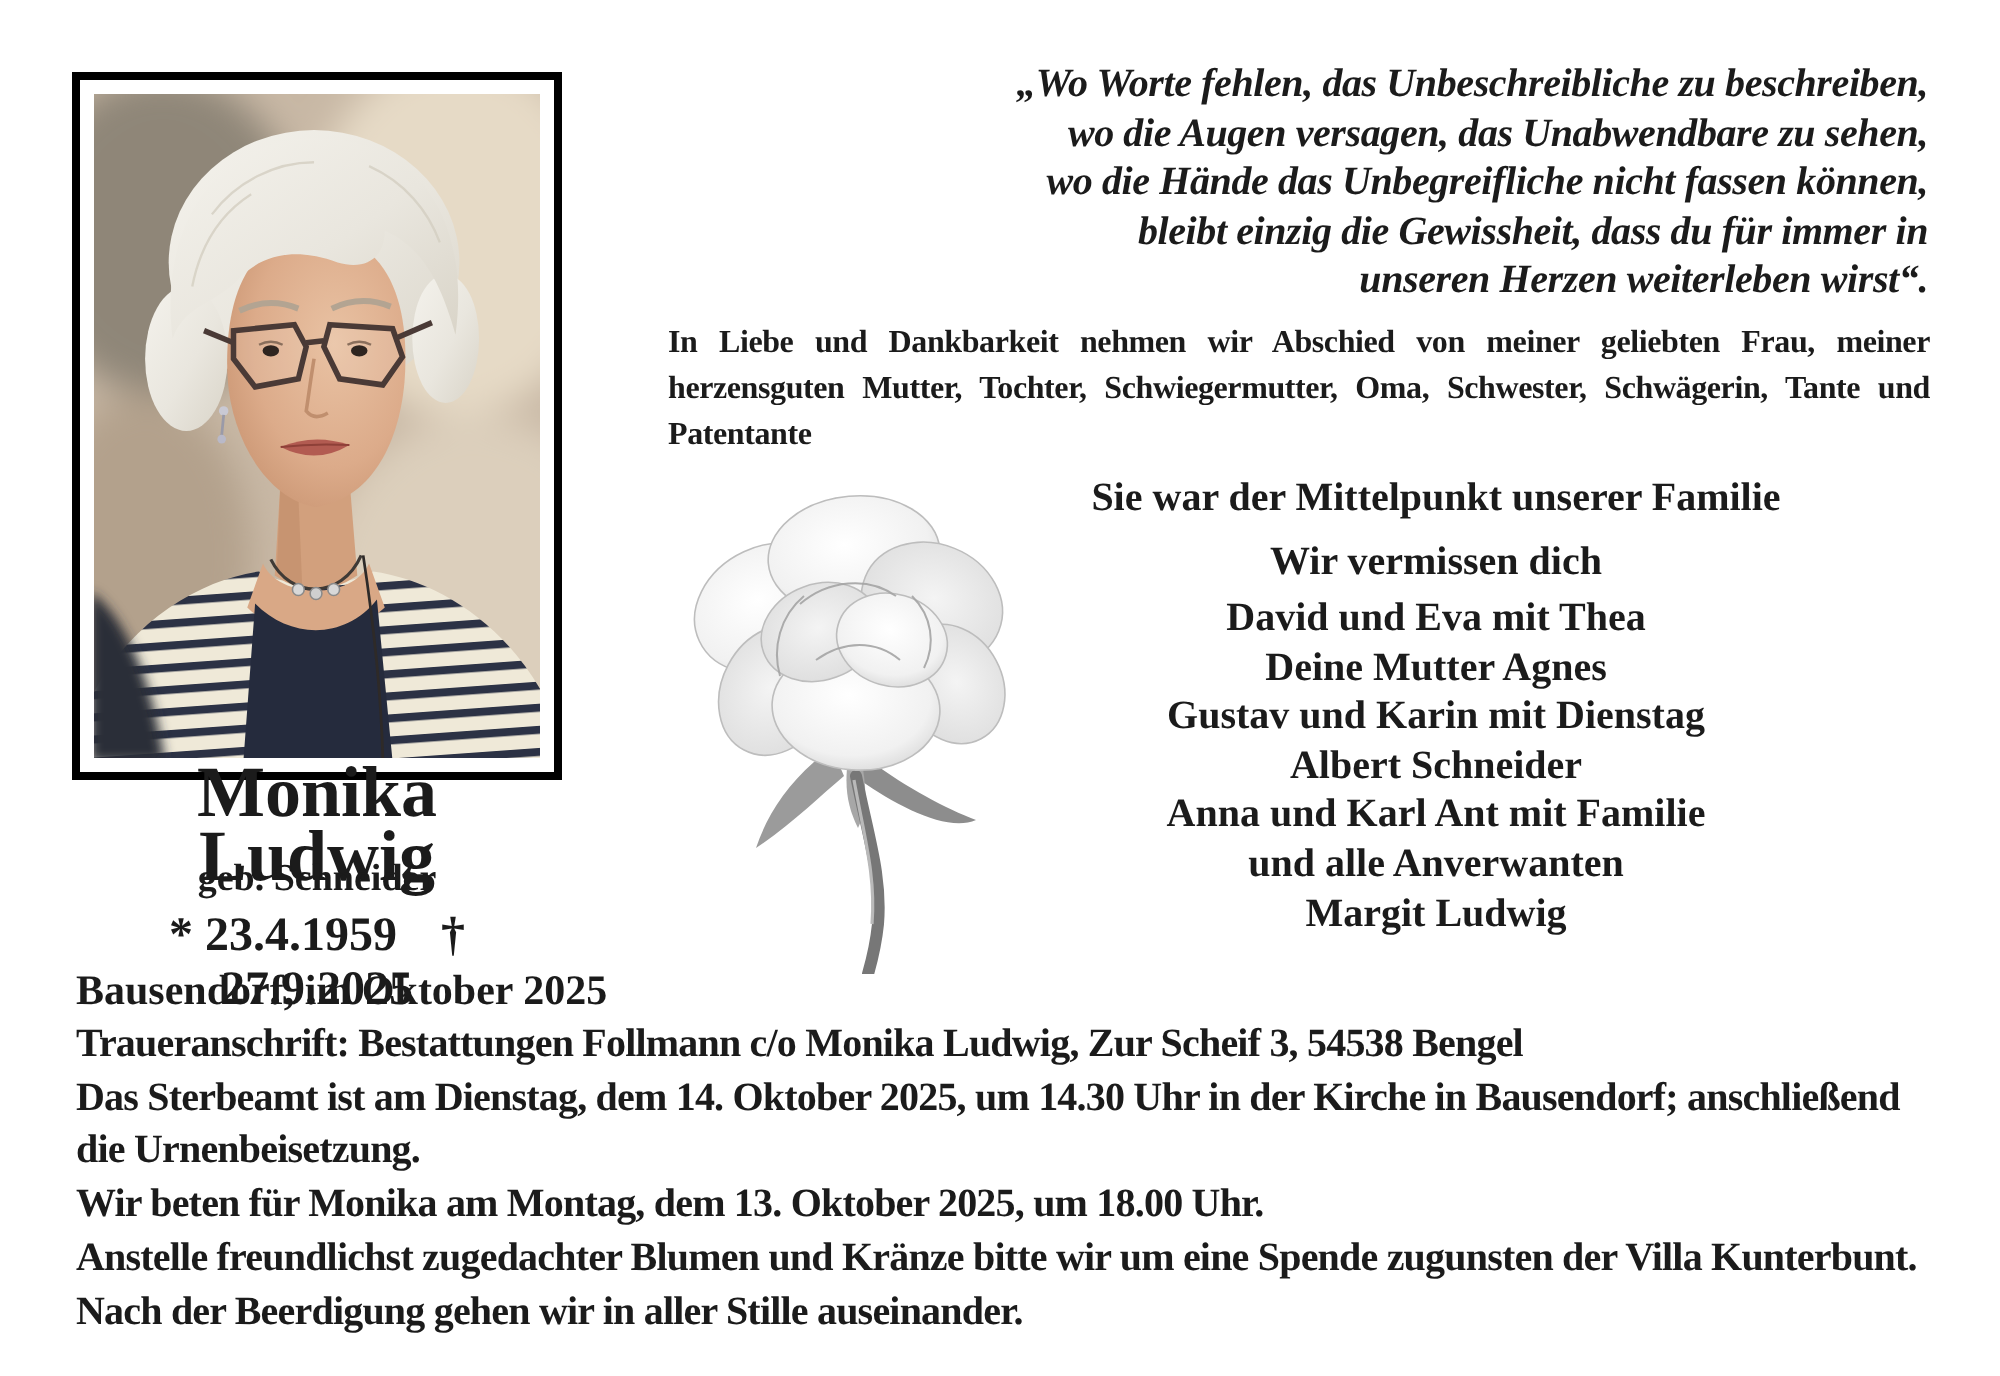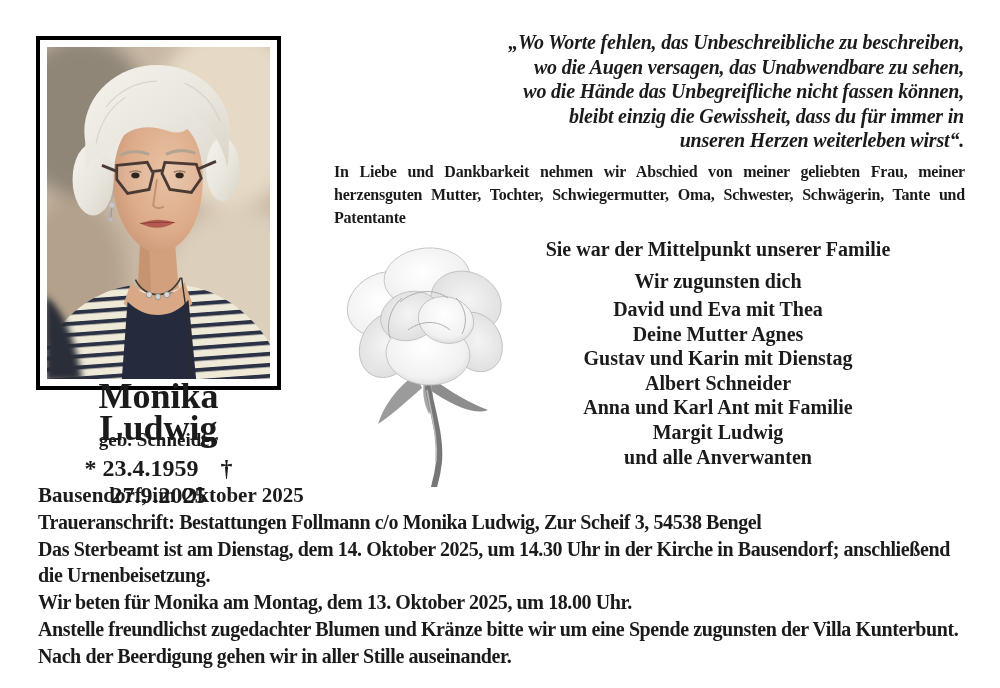--- a/index.html
+++ b/index.html
@@ -146,30 +146,30 @@
   <div>„Wo Worte fehlen, das Unbeschreibliche zu beschreiben,</div>
   <div>wo die Augen versagen, das Unabwendbare zu sehen,</div>
   <div>wo die Hände das Unbegreifliche nicht fassen können,</div>
   <div>bleibt einzig die Gewissheit, dass du für immer in</div>
   <div>unseren Herzen weiterleben wirst“.</div>
 </div>
 
 <div class="abs intro">In Liebe und Dankbarkeit nehmen wir Abschied von meiner geliebten Frau, meiner herzensguten Mutter, Tochter, Schwiegermutter, Oma, Schwester, Schwägerin, Tante und Patentante</div>
 
 <div class="abs tribute-1">Sie war der Mittelpunkt unserer Familie</div>
-<div class="abs tribute-2">Wir zugunsten dich</div>
+<div class="abs tribute-2">Wir vermissen dich</div>
 
 <div class="abs mourners">
   <div>David und Eva mit Thea</div>
   <div>Deine Mutter Agnes</div>
   <div>Gustav und Karin mit Dienstag</div>
   <div>Albert Schneider</div>
   <div>Anna und Karl Ant mit Familie</div>
+  <div>und alle Anverwanten</div>
   <div>Margit Ludwig</div>
-  <div>und alle Anverwanten</div>
 </div>
 
 <div class="abs rose">
   <svg viewBox="0 0 195 245" preserveAspectRatio="none" aria-hidden="true">
     <defs>
       <radialGradient id="petalA" cx="45%" cy="40%" r="75%">
         <stop offset="0%" stop-color="#ffffff"></stop>
           <stop offset="65%" stop-color="#f1f1f1"></stop>
           <stop offset="100%" stop-color="#cccccc"></stop>
       </radialGradient>

